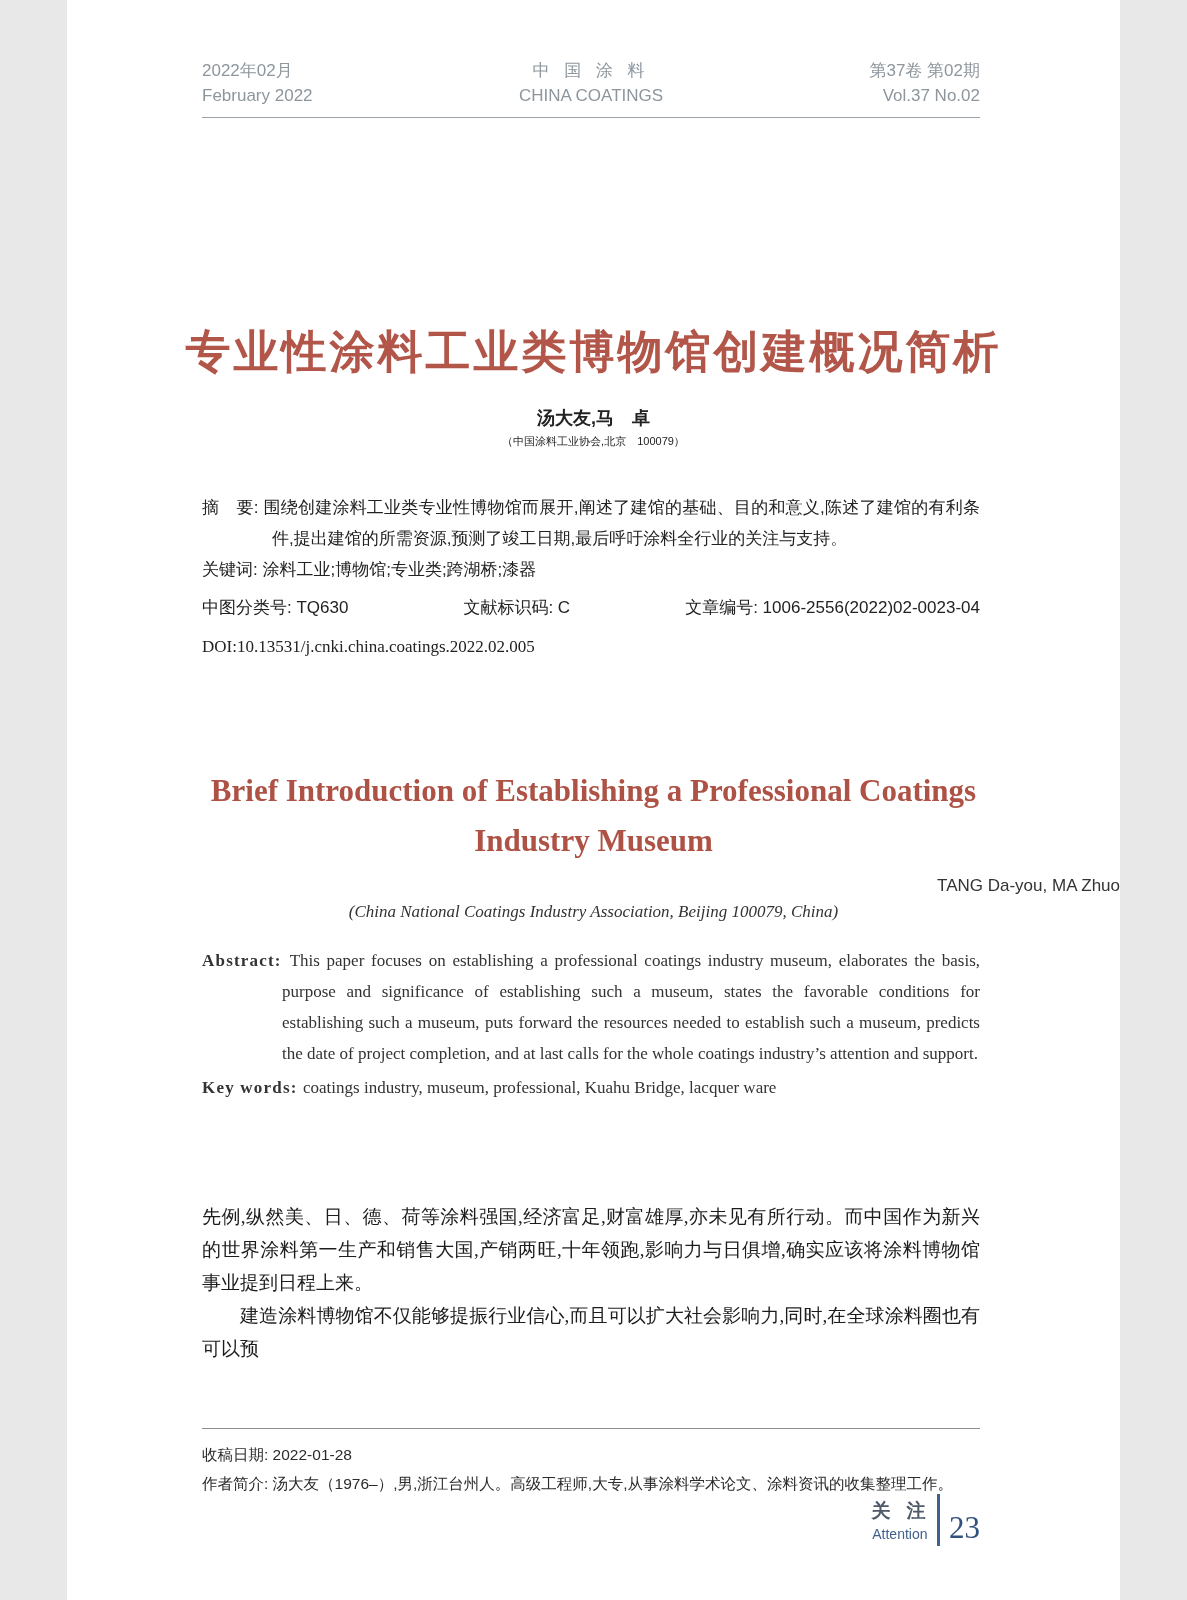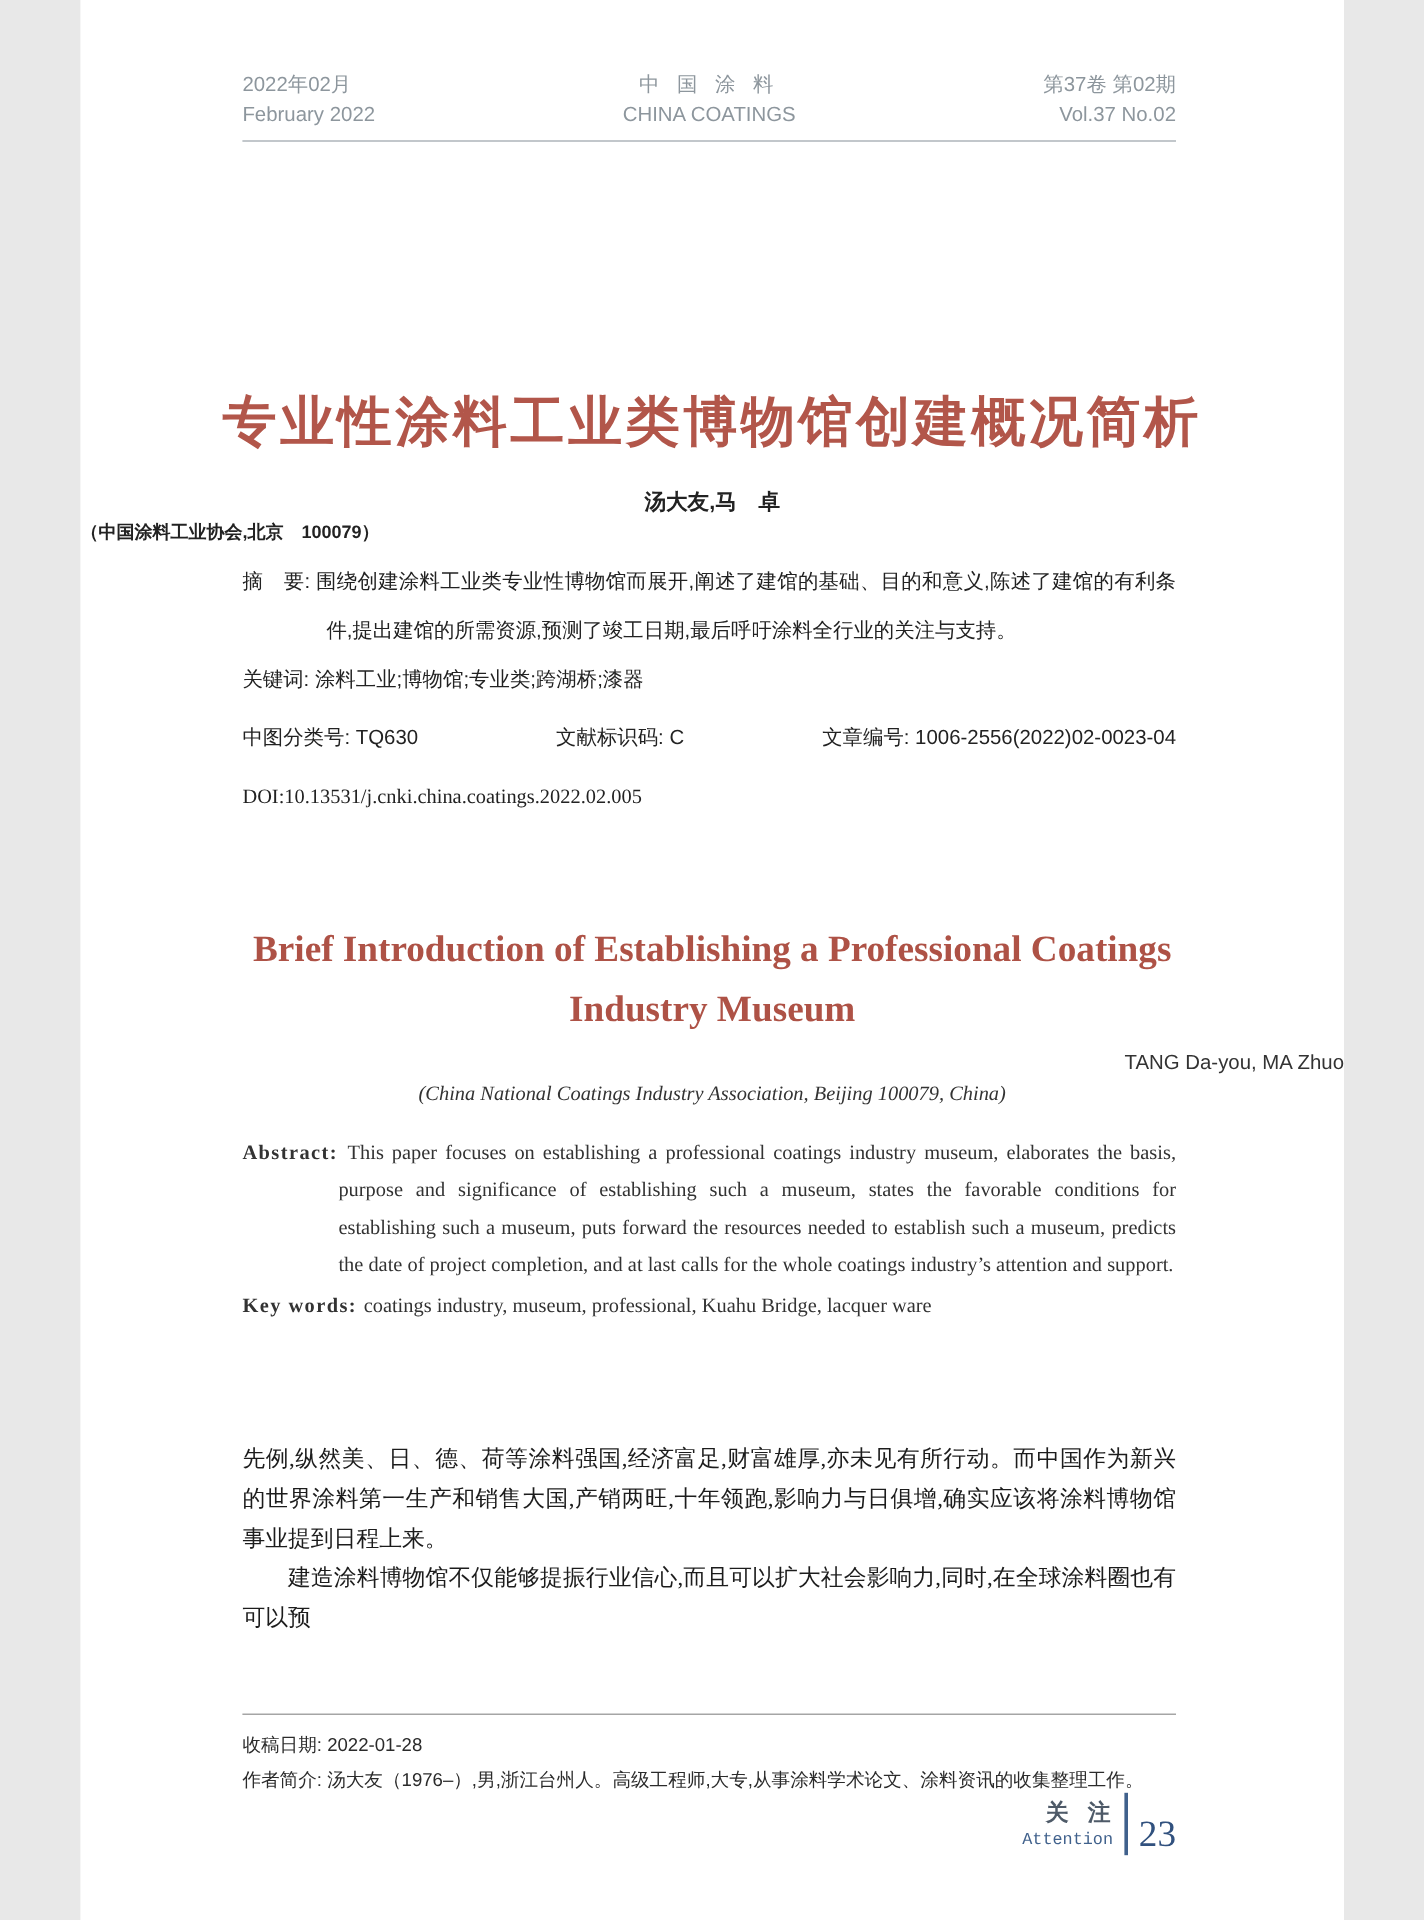--- a/index.html
+++ b/index.html
@@ -31,26 +31,26 @@
     text-align:center;
     font-size:45px; font-weight:bold; letter-spacing:3px;
     color:#b2564a;
   }
   .authors-cn {
     position:absolute; left:0; right:0; top:406px;
     text-align:center; font-size:18px; font-weight:bold; color:#222;
   }
   .affiliation-cn {
     position:absolute; left:0; right:0; top:434px;
-    text-align:left; font-size:15px; font-weight:bold; color:#222;
+    text-align:center; font-size:11px; font-weight:normal; color:#222;
   }
   
   .meta-cn {
-    position:absolute; left:135px; right:140px; top:464px;
-    font-size:17px; line-height:41px; color:#222;
+    position:absolute; left:135px; right:140px; top:492px;
+    font-size:17px; line-height:31px; color:#222;
   }
   .hang-cn { padding-left:70px; text-indent:-70px; text-align:justify; }
   .meta-cn .label { white-space:pre; }
   .meta-row {
     display:flex; justify-content:space-between;
     margin-top:7px;
   }
   .doi-line {
     margin-top:8px;
     font-family:"Liberation Serif", "DejaVu Serif", serif;
@@ -111,21 +111,21 @@
   .page-footer {
     position:absolute; right:140px; top:1494px;
     display:flex; align-items:center;
   }
   .footer-labels { text-align:right; }
   .footer-cn {
     font-size:19px; font-weight:bold; color:#4e5a68;
     letter-spacing:16px; margin-right:-14px;
   }
   .footer-en {
-    font-family:Liberation Mono, monospace;
+    font-family:Liberation Sans, sans-serif;
     font-size:14px; color:#40618c; margin-top:2px;
   }
   .footer-bar {
     width:3.5px; height:52px; background:#40618c;
     margin:0 9px 0 9px;
   }
   .footer-page {
     font-family:"Liberation Serif", "DejaVu Serif", serif;
     font-size:31px; color:#31517e;
     align-self:flex-end;

